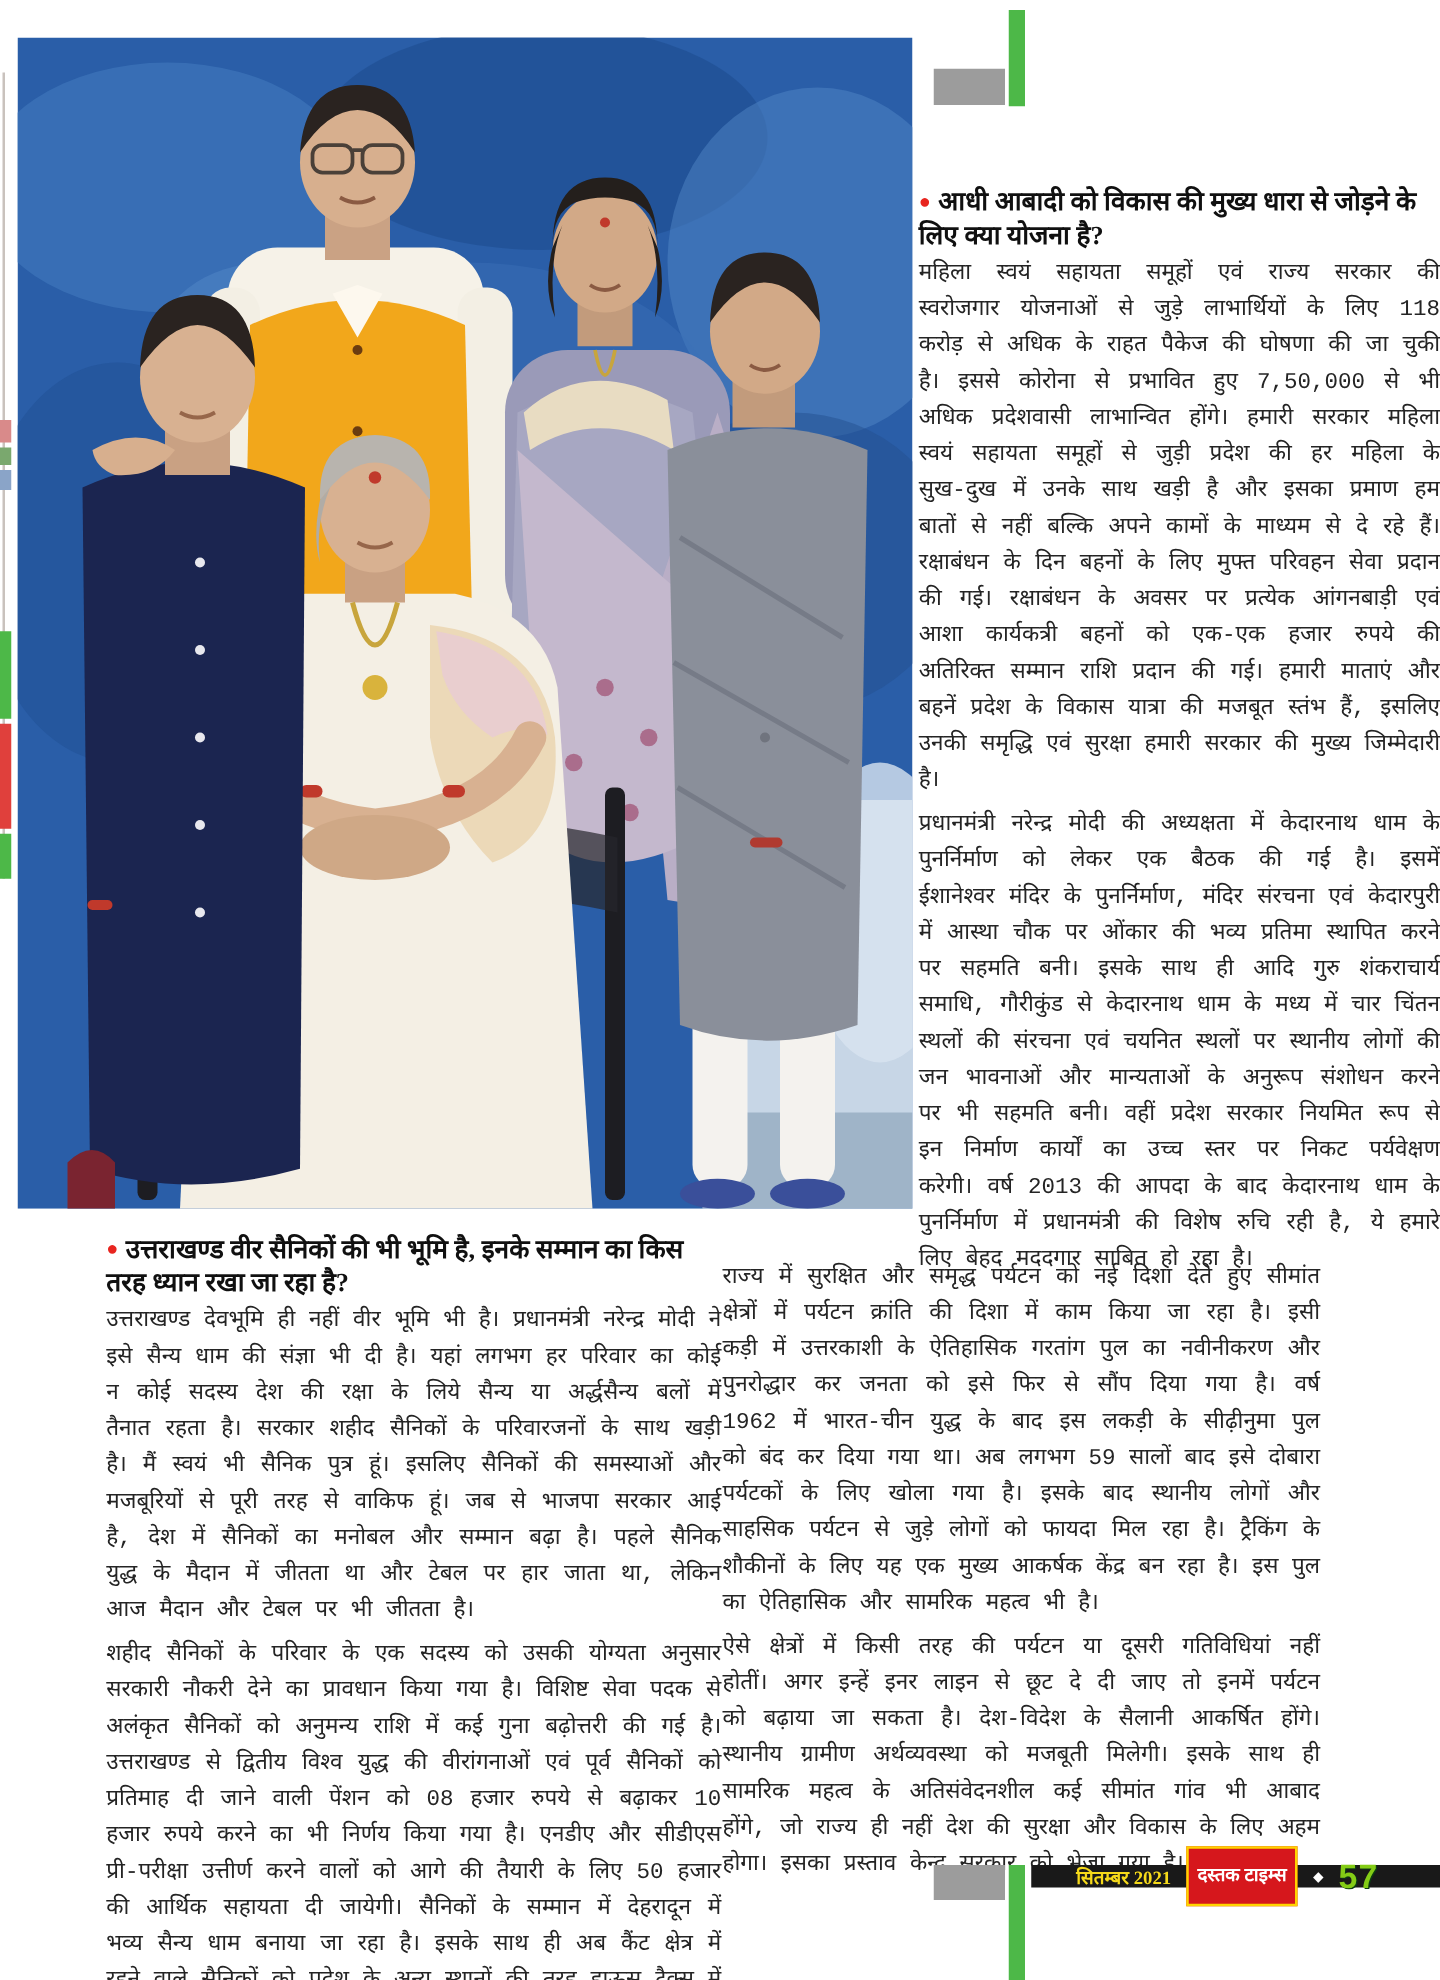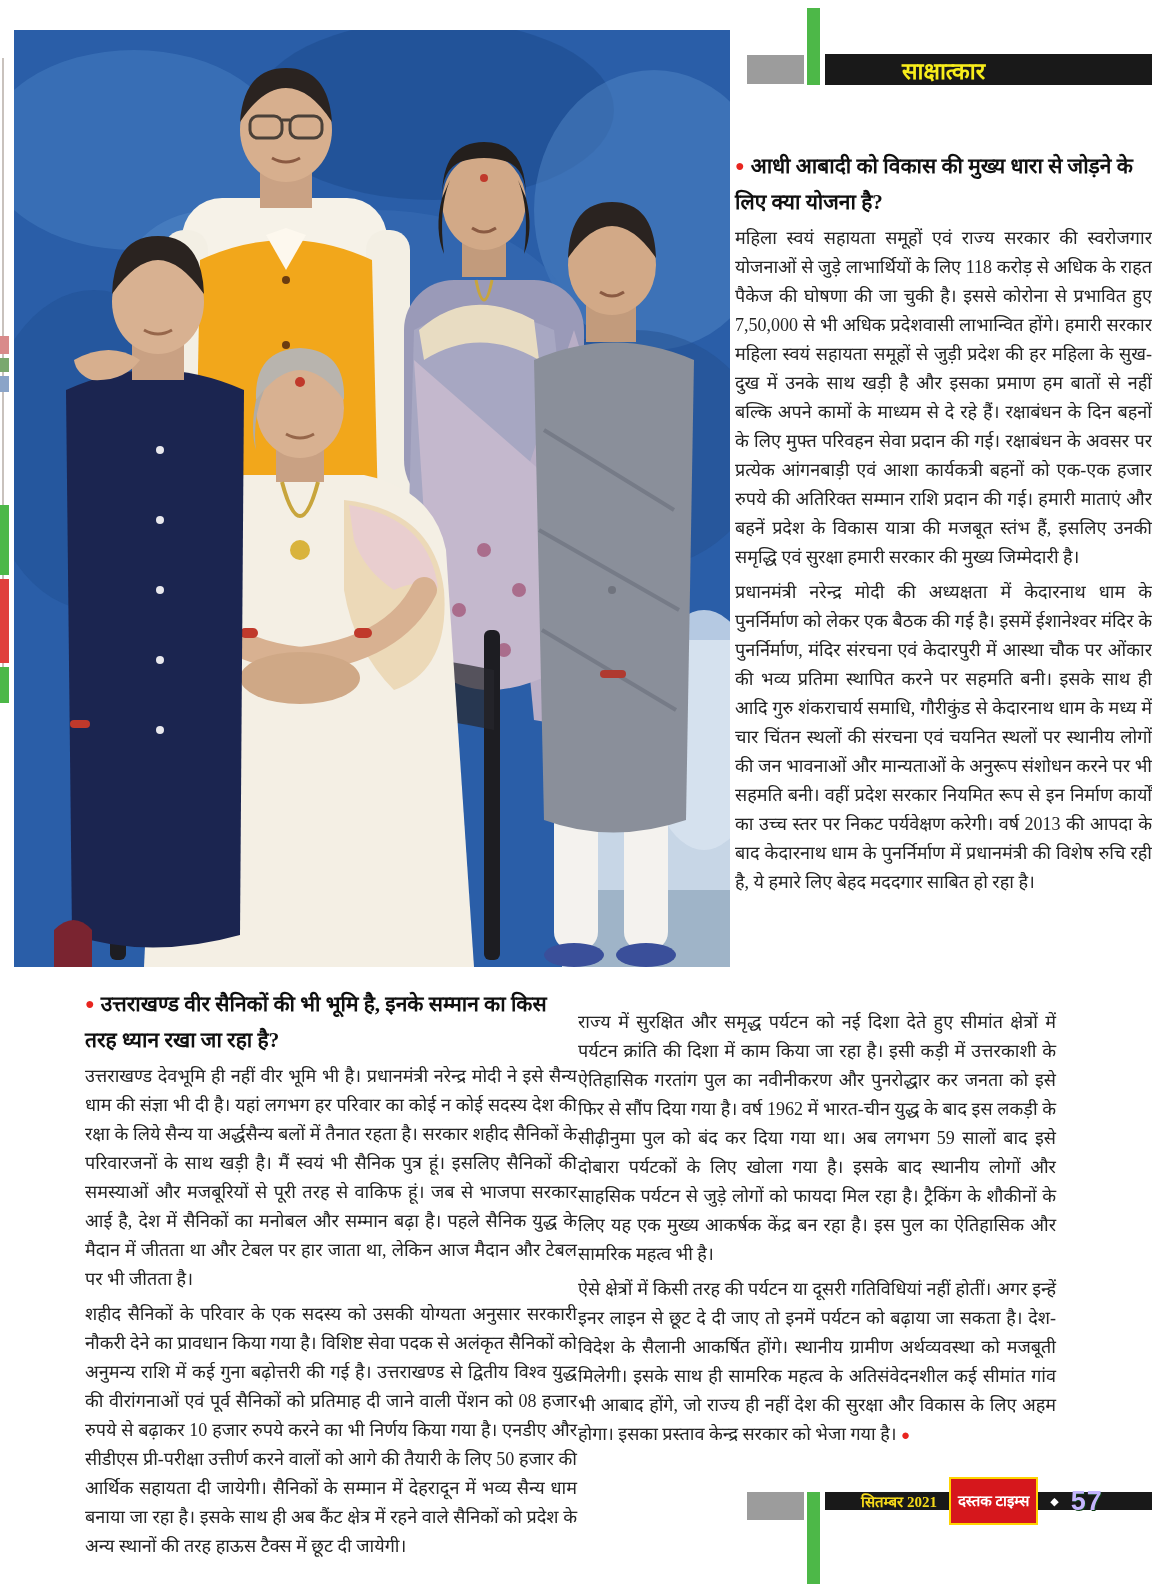--- a/index.html
+++ b/index.html
@@ -43,47 +43,47 @@
   .ftr-green { left: 807px; top: 1492px; width: 13px; height: 92px; }
   .ftr-black { left: 825px; top: 1492px; width: 327px; height: 18px; gap: 12px; padding-left: 36px; }
   .ftr-date { color: #f5d91a; font-size: 15px; font-weight: bold; font-family: "Liberation Serif", serif; }
   .ftr-logo {
     background: #d6171c; border: 2px solid #ffd400; color: #ffffff;
     font-size: 15px; font-weight: bold; padding: 12px 7px; line-height: 20px;
     font-family: "Liberation Serif", serif;
   }
   .ftr-diamond { color: #ffffff; font-size: 11px; }
   .ftr-pagenum {
-    color: #c4b5fd; font-size: 27px; font-weight: bold; letter-spacing: 1px;
+    color: #84cc16; font-size: 27px; font-weight: bold; letter-spacing: 1px;
     text-shadow: 1px 1px 0 #0b3d12;
     font-family: "Liberation Sans", sans-serif;
   }
 
   
   .photo {
     position: absolute; left: 14px; top: 30px; width: 716px; height: 937px;
     line-height: 0;
   }
   .photo svg { width: 100%; height: 100%; display: block; }
 
   
   .col { position: absolute; color: #1c1c1c; }
   .col-top-right { left: 735px; top: 148px; width: 417px; }
   .col-bot-left { left: 85px; top: 986px; width: 492px; }
   .col-bot-right { left: 578px; top: 1008px; width: 478px; }
 
   .question {
     font-family: "Liberation Serif", serif;
     font-weight: bold; color: #101010;
-    font-size: 21px; line-height: 36px;
+    font-size: 21px; line-height: 26px;
     margin-bottom: 4px;
   }
   .bullet { color: #e8251f; font-size: 16px; vertical-align: 2px; margin-right: 6px; }
   .answer {
-    font-family: Liberation Serif, serif;
+    font-family: Liberation Mono, monospace;
     font-size: 18px; line-height: 29px;
     text-align: justify; color: #242424;
     margin-bottom: 6px;
   }
   .answer + .question { margin-top: 8px; }
   .para2 { }
   .q-gap { margin-top: 20px; }
   .end-dot { color: #e8251f; font-size: 15px; }
 </style>
 </head>
@@ -94,23 +94,20 @@
   <div class="bleed-line"></div>
   <div class="bleed-fleck fleck-1"></div>
   <div class="bleed-fleck fleck-2"></div>
   <div class="bleed-fleck fleck-3"></div>
   <div class="bleed-fleck fleck-4"></div>
   <div class="bleed-fleck fleck-5"></div>
   <div class="bleed-fleck fleck-6"></div>
 
   <div class="gray-box hdr-gray"></div>
   <div class="green-bar hdr-green"></div>
-  <div class="black-bar hdr-black">
-    <span class="section-label">साक्षात्कार</span>
-  </div>
 
   <figure class="photo">
     <svg viewBox="0 0 716 937" preserveAspectRatio="none">
 
       <rect x="0" y="0" width="716" height="937" fill="#2a5ea8"></rect>
       <ellipse cx="120" cy="120" rx="150" ry="100" fill="#437cc0" opacity="0.55"></ellipse>
       <ellipse cx="420" cy="80" rx="180" ry="90" fill="#1e4c90" opacity="0.6"></ellipse>
       <ellipse cx="640" cy="180" rx="120" ry="140" fill="#4f86c6" opacity="0.5"></ellipse>
       <ellipse cx="80" cy="420" rx="110" ry="160" fill="#1f4f94" opacity="0.5"></ellipse>
       <ellipse cx="360" cy="300" rx="200" ry="120" fill="#3b72b8" opacity="0.45"></ellipse>

